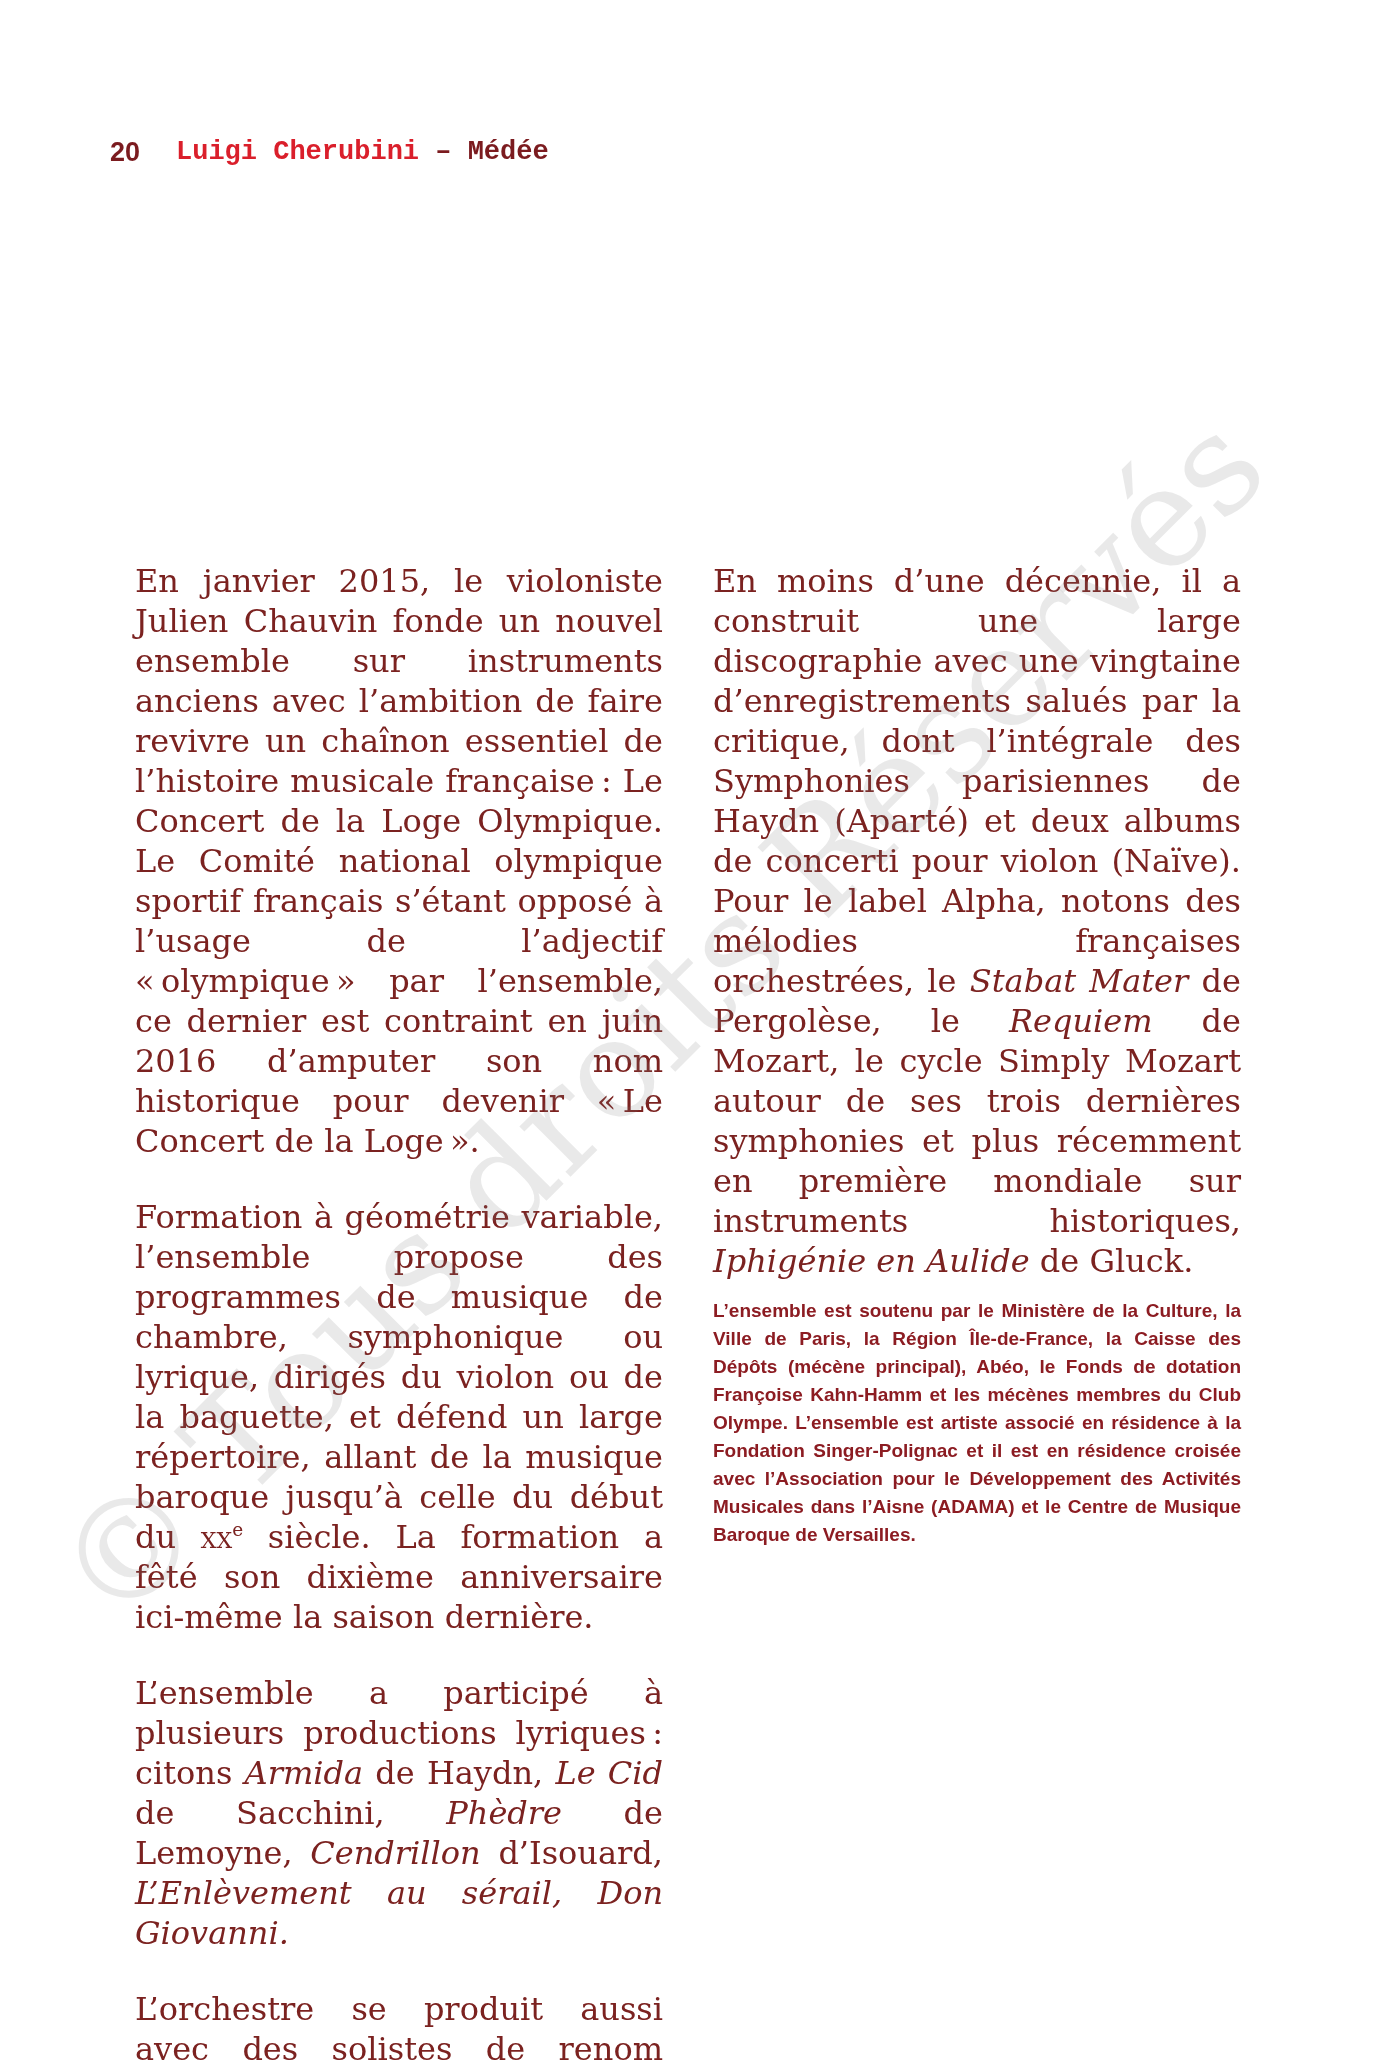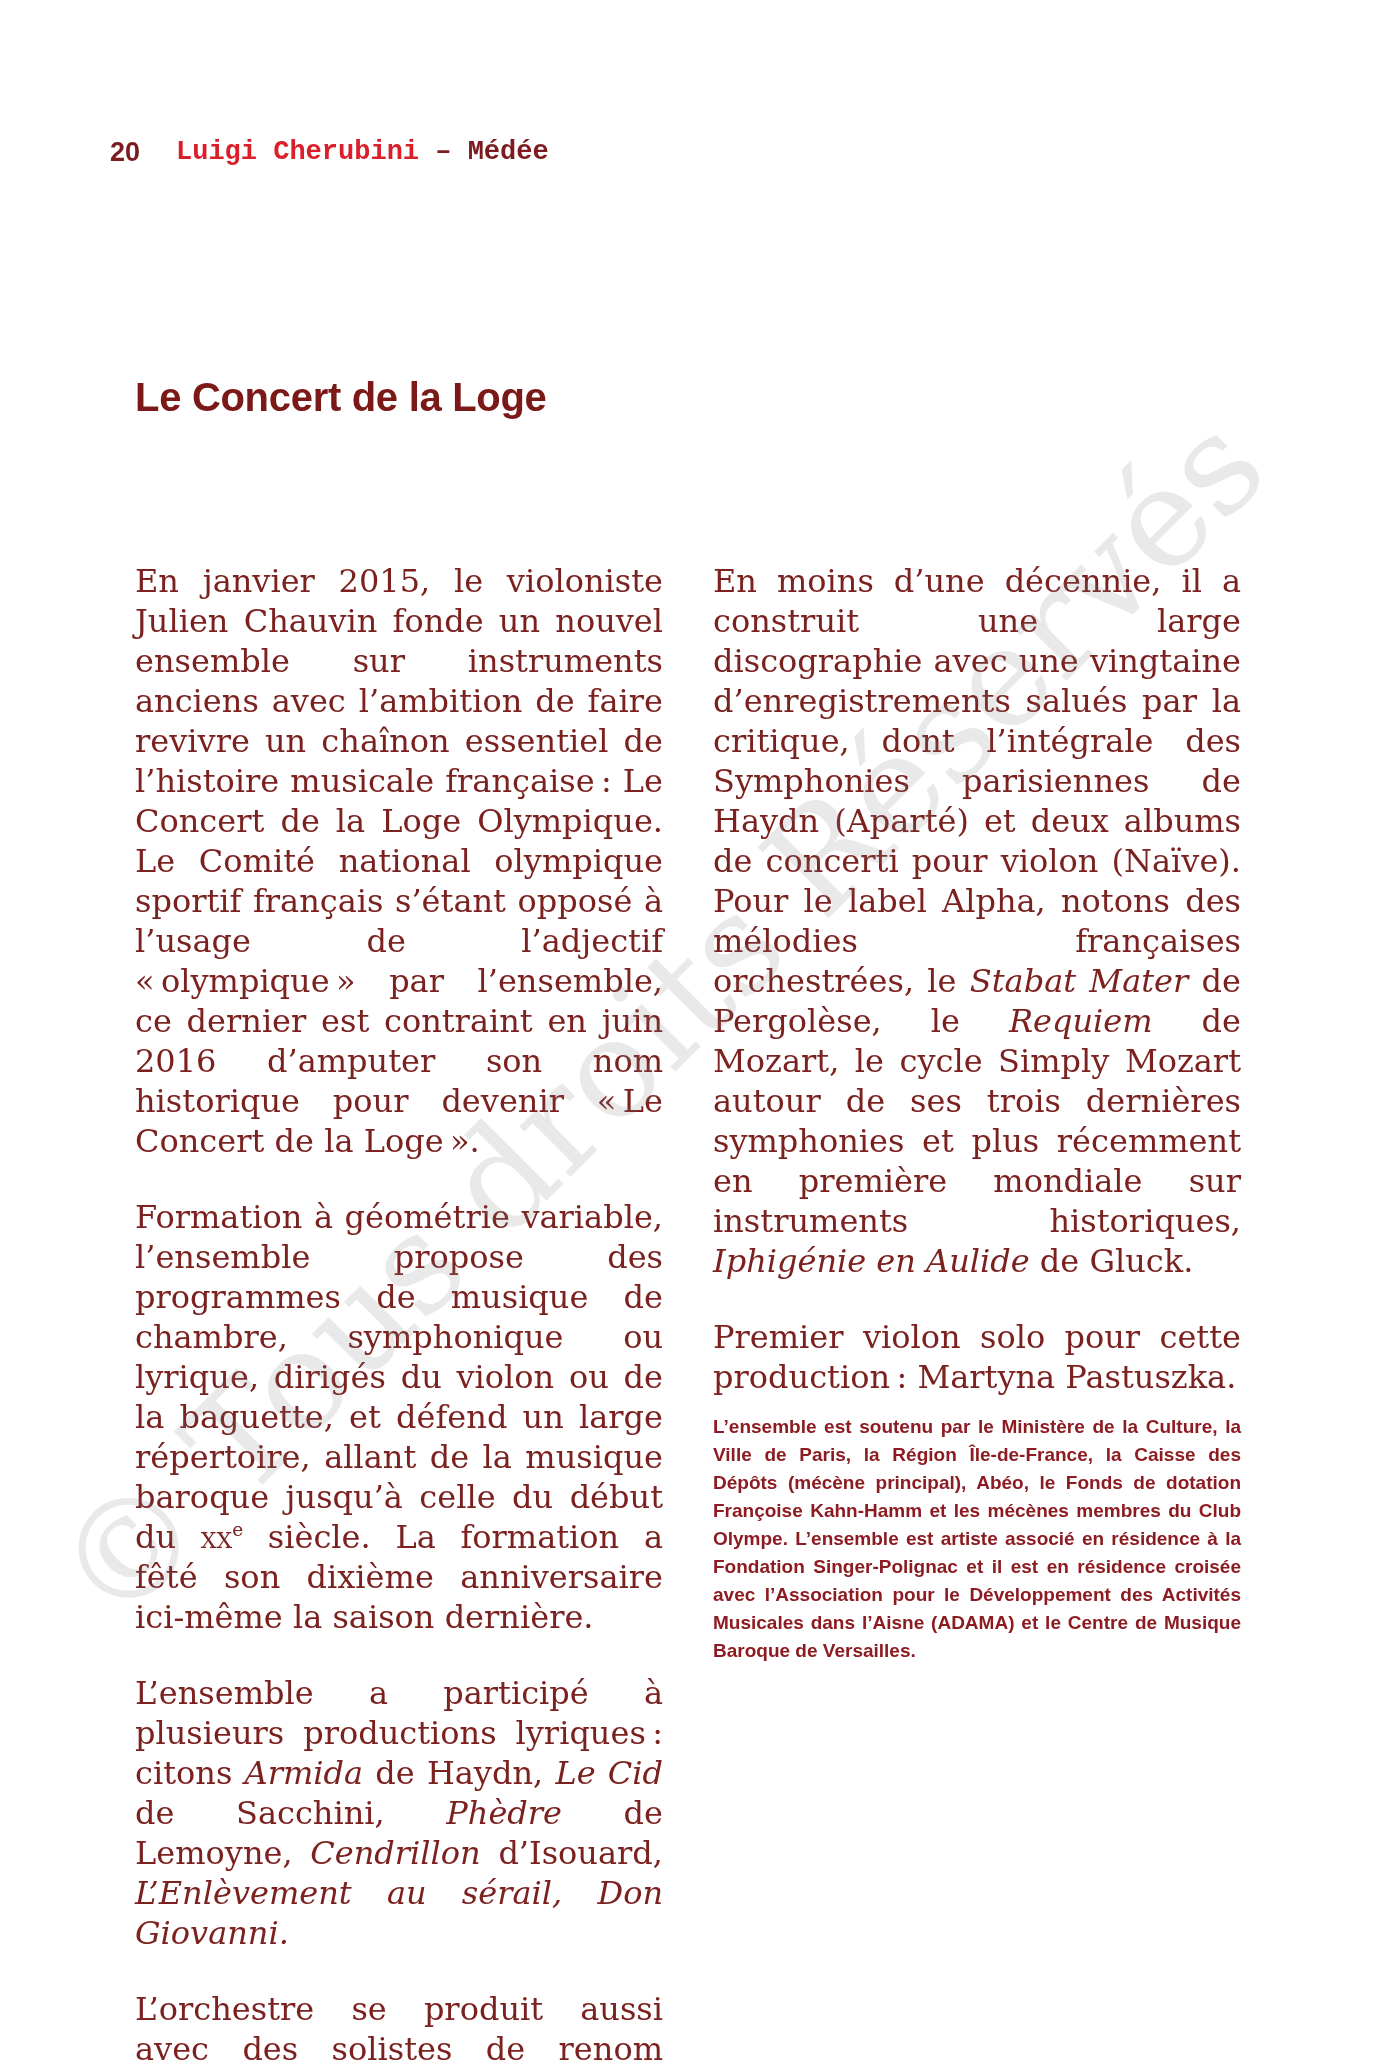--- a/index.html
+++ b/index.html
@@ -71,35 +71,33 @@
 </head>
 <body>
 
 <div class="page">
 
   <div class="runhead">
     <span class="pagenum">20</span>
     <span class="headtext"><span class="author">Luigi Cherubini</span><span class="work">&nbsp;<span>– Médée</span></span></span>
   </div>
 
-  <h1 class="section-title">Le Concert de la Loge</h1>
 
   <div class="columns">
     <div class="col">
       <div>
           <p class="body-para"><span>En janvier 2015, le violoniste Julien Chauvin fonde un nouvel ensemble sur instruments anciens avec l’ambition de faire revivre un chaînon essentiel de l’histoire musicale française : Le Concert de la Loge Olympique. Le Comité national olympique sportif français s’étant opposé à l’usage de l’adjectif « olympique » par l’ensemble, ce dernier est contraint en juin 2016 d’amputer son nom historique pour devenir « Le Concert de la Loge ».</span></p>
           <p class="body-para"><span>Formation à géométrie variable, l’ensemble propose des programmes de musique de chambre, symphonique ou lyrique, dirigés du violon ou de la baguette, et défend un large répertoire, allant de la musique baroque jusqu’à celle du début du </span><span class="sc">xx</span><sup>e</sup><span> siècle. La formation a fêté son dixième anniversaire ici-même la saison dernière.</span></p>
           <p class="body-para"><span>L’ensemble a participé à plusieurs productions lyriques : citons </span><span style="font-style: italic;">Armida</span><span> de Haydn, </span><span style="font-style: italic;">Le Cid</span><span> de Sacchini, </span><span style="font-style: italic;">Phèdre</span><span> de Lemoyne, </span><span style="font-style: italic;">Cendrillon</span><span> d’Isouard, </span><span style="font-style: italic;">L’Enlèvement au sérail, Don Giovanni.</span></p>
           <p class="body-para"><span>L’orchestre se produit aussi avec des solistes de renom comme Karina Gauvin, Sandrine Piau, Philippe Jaroussky, Marina Viotti, Marie-Nicole Lemieux, Andreas Staier ou Justin Taylor.</span></p>
         </div>
     </div>
     <div class="col">
       <div>
           <p class="body-para"><span>En moins d’une décennie, il a construit une large discographie avec une vingtaine d’enregistrements salués par la critique, dont l’intégrale des Symphonies parisiennes de Haydn (Aparté) et deux albums de concerti pour violon (Naïve). Pour le label Alpha, notons des mélodies françaises orchestrées, le </span><span style="font-style: italic;">Stabat Mater</span><span> de Pergolèse, le </span><span style="font-style: italic;">Requiem</span><span> de Mozart, le cycle Simply Mozart autour de ses trois dernières symphonies et plus récemment en première mondiale sur instruments historiques, </span><span style="font-style: italic;">Iphigénie en Aulide</span><span> de Gluck.</span></p>
-          <p class="body-para"><span>Premier violon solo pour cette production : Martyna Pastuszka.</span></p>
         </div>
       <div class="notes">
           <p class="note-para"><span>L’ensemble est soutenu par le Ministère de la Culture, la Ville de Paris, la Région Île-de-France, la Caisse des Dépôts (mécène principal), Abéo, le Fonds de dotation Françoise Kahn-Hamm et les mécènes membres du Club Olympe. L’ensemble est artiste associé en résidence à la Fondation Singer-Polignac et il est en résidence croisée avec l’Association pour le Développement des Activités Musicales dans l’Aisne (ADAMA) et le Centre de Musique Baroque de Versailles.</span></p>
         </div>
     </div>
   </div>
 
   <div class="watermark">© Tous droits Réservés</div>
 
 </div>

